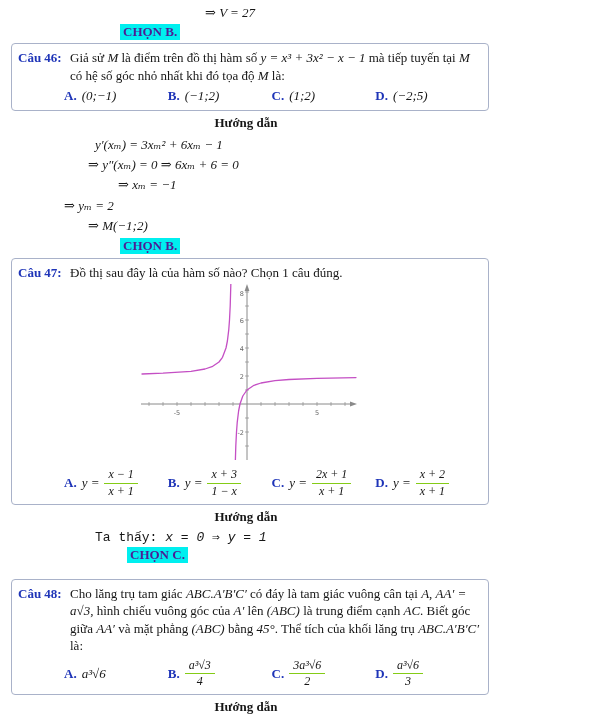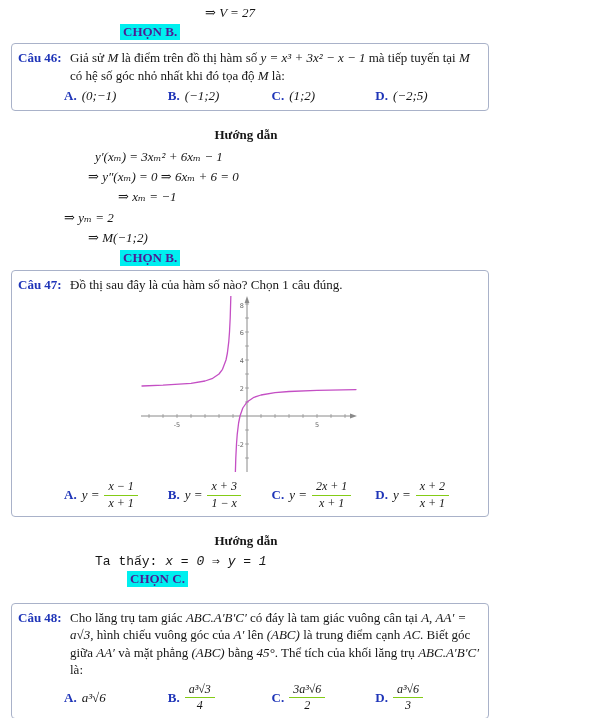--- a/index.html
+++ b/index.html
@@ -20,21 +20,21 @@
   .qbox {
     border: 1px solid #a9b2c9; border-radius: 4px;
     margin: 2px 3px 2px 11px; padding: 5px 9px 6px 6px;
   }
   .qrow { display: flex; line-height: 1.35; }
   .qlabel { flex: 0 0 52px; font-weight: bold; color: #1f35b8; }
   .qtext { flex: 1; }
   .opts { display: flex; margin-top: 4px; padding-left: 46px; align-items: center; }
   .opt { flex: 1; display: flex; align-items: center; gap: 5px; }
   .letter { color: #1f35b8; font-weight: bold; font-style: normal; }
-  .guide { text-align: center; font-weight: bold; margin: 16px 0 4px 0; }
+  .guide { text-align: center; font-weight: bold; margin: 4px 0 4px 0; }
   .step { line-height: 1.55; }
   .s1 { margin-left: 95px; }
   .s2 { margin-left: 88px; }
   .s3 { margin-left: 118px; }
   .s4 { margin-left: 64px; }
   .s5 { margin-left: 88px; }
   .chon-mid { margin: 2px 0 4px 120px; }
   .chon-note { margin: 2px 0 16px 95px; padding-left: 32px; }
   .note { margin: 1px 0 2px 95px; font-family: Liberation Mono, monospace; }
   .graph-wrap { text-align: center; margin: 3px 0 1px 0; }

